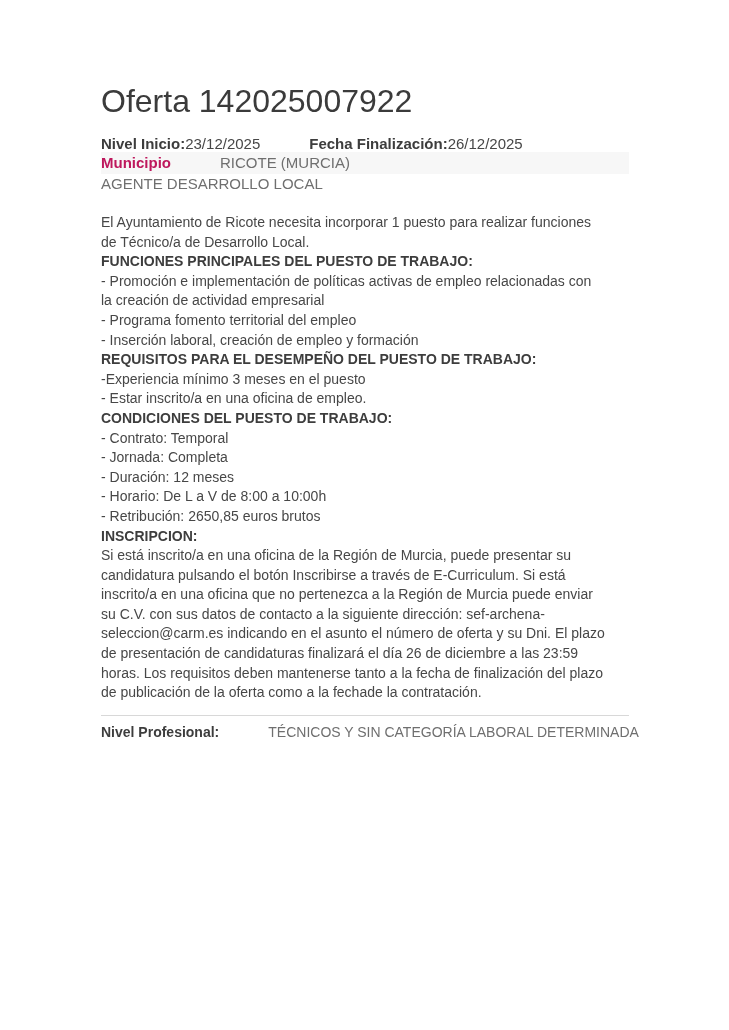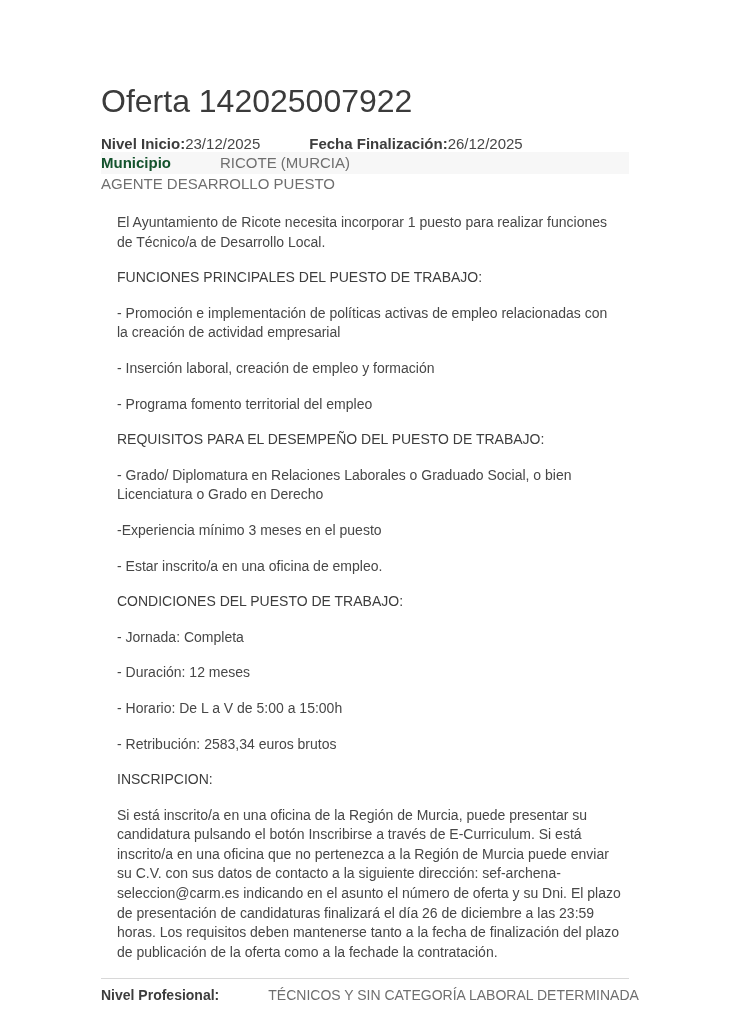--- a/index.html
+++ b/index.html
@@ -47,36 +47,36 @@
   .b { font-weight: 700; color: var(--heading); }
   .ml { margin-left: 5px; padding-left: 44px; }
   .municipio-row {
     width: 528px;
     height: 22px;
     line-height: 22px;
     background: var(--row-background);
     font-size: 15px;
     white-space: nowrap;
   }
-  .municipio-row .b { color: #14532d; }
+  .municipio-row .b { color: #be185d; }
   .gray { color: var(--muted); }
   .job-title-line {
     font-size: 15px;
     line-height: 20px;
     color: var(--muted);
     white-space: nowrap;
   }
   .description {
     margin-top: 19px;
     font-size: 14px;
     line-height: 19.6px;
     color: var(--text);
   }
-  .blk { margin: 16px; white-space: nowrap; }
-  .blk.bold { font-weight: 400; color: var(--heading); }
+  .blk { margin: 0; white-space: nowrap; }
+  .blk.bold { font-weight: 700; color: var(--heading); }
   .divider {
     border: none;
     border-top: 1px solid var(--divider);
     width: 528px;
     margin: 12px 0 0 0;
   }
   .nivel-line {
     margin-top: 7px;
     font-size: 14px;
     line-height: 19px;
@@ -92,37 +92,37 @@
   <h1 class="page-title">Oferta 142025007922</h1>
 
   <div class="dates-line">
     <span class="b">Nivel Inicio:</span><span>23/12/2025</span><span class="b ml">Fecha Finalización:</span><span>26/12/2025</span>
   </div>
 
   <div class="municipio-row">
     <span class="b">Municipio</span><span class="gray ml">RICOTE (MURCIA)</span>
   </div>
 
-  <div class="job-title-line">AGENTE DESARROLLO PUESTO</div>
+  <div class="job-title-line">AGENTE DESARROLLO LOCAL</div>
 
   <div class="description">
       <div class="blk">El Ayuntamiento de Ricote necesita incorporar 1 puesto para realizar funciones<br>de Técnico/a de Desarrollo Local.</div>
       <div class="blk bold">FUNCIONES PRINCIPALES DEL PUESTO DE TRABAJO:</div>
       <div class="blk">- Promoción e implementación de políticas activas de empleo relacionadas con<br>la creación de actividad empresarial</div>
+      <div class="blk">- Programa fomento territorial del empleo</div>
       <div class="blk">- Inserción laboral, creación de empleo y formación</div>
-      <div class="blk">- Programa fomento territorial del empleo</div>
       <div class="blk bold">REQUISITOS PARA EL DESEMPEÑO DEL PUESTO DE TRABAJO:</div>
-      <div class="blk">- Grado/ Diplomatura en Relaciones Laborales o Graduado Social, o bien<br>Licenciatura o Grado en Derecho</div>
       <div class="blk">-Experiencia mínimo 3 meses en el puesto</div>
       <div class="blk">- Estar inscrito/a en una oficina de empleo.</div>
       <div class="blk bold">CONDICIONES DEL PUESTO DE TRABAJO:</div>
+      <div class="blk">- Contrato: Temporal</div>
       <div class="blk">- Jornada: Completa</div>
       <div class="blk">- Duración: 12 meses</div>
-      <div class="blk">- Horario: De L a V de 5:00 a 15:00h</div>
-      <div class="blk">- Retribución: 2583,34 euros brutos</div>
+      <div class="blk">- Horario: De L a V de 8:00 a 10:00h</div>
+      <div class="blk">- Retribución: 2650,85 euros brutos</div>
       <div class="blk bold">INSCRIPCION:</div>
       <div class="blk">Si está inscrito/a en una oficina de la Región de Murcia, puede presentar su<br>candidatura pulsando el botón Inscribirse a través de E-Curriculum. Si está<br>inscrito/a en una oficina que no pertenezca a la Región de Murcia puede enviar<br>su C.V. con sus datos de contacto a la siguiente dirección: sef-archena-<br>seleccion@carm.es indicando en el asunto el número de oferta y su Dni. El plazo<br>de presentación de candidaturas finalizará el día 26 de diciembre a las 23:59<br>horas. Los requisitos deben mantenerse tanto a la fecha de finalización del plazo<br>de publicación de la oferta como a la fechade la contratación.</div>
     </div>
 
   <hr class="divider">
 
   <div class="nivel-line">
     <span class="b">Nivel Profesional:</span><span class="gray ml">TÉCNICOS Y SIN CATEGORÍA LABORAL DETERMINADA</span>
   </div>
 

